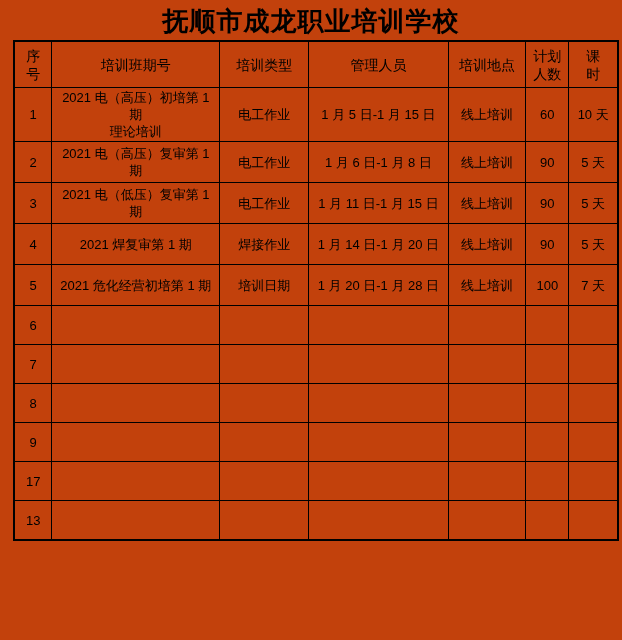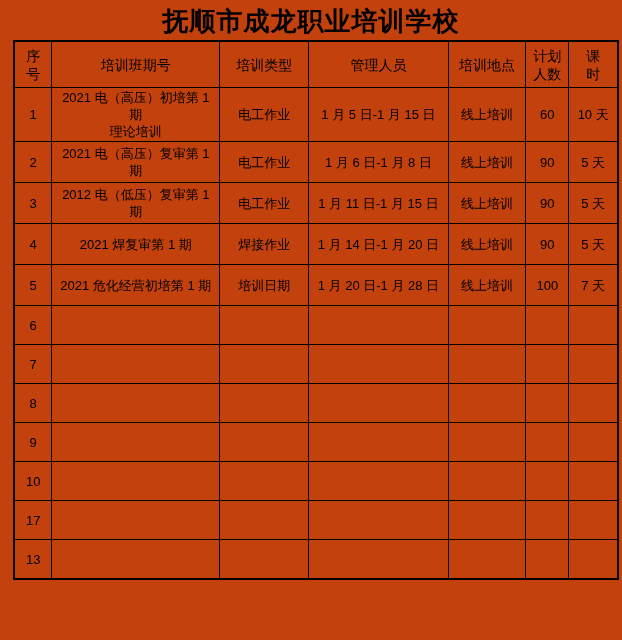--- a/index.html
+++ b/index.html
@@ -110,21 +110,21 @@
           <td>2</td>
           <td>2021 电（高压）复审第 1 期</td>
           <td>电工作业</td>
           <td>1 月 6 日-1 月 8 日</td>
           <td>线上培训</td>
           <td>90</td>
           <td>5 天</td>
         </tr>
         <tr class="data-row">
           <td>3</td>
-          <td>2012 电（低压）复审第 1 期</td>
+          <td>2021 电（低压）复审第 1 期</td>
           <td>电工作业</td>
           <td>1 月 11 日-1 月 15 日</td>
           <td>线上培训</td>
           <td>90</td>
           <td>5 天</td>
         </tr>
         <tr class="data-row">
           <td>4</td>
           <td>2021 焊复审第 1 期</td>
           <td>焊接作业</td>
@@ -172,29 +172,20 @@
         <tr class="empty-row">
           <td>9</td>
           <td></td>
           <td></td>
           <td></td>
           <td></td>
           <td></td>
           <td></td>
         </tr>
         <tr class="empty-row">
-          <td>10</td>
-          <td></td>
-          <td></td>
-          <td></td>
-          <td></td>
-          <td></td>
-          <td></td>
-        </tr>
-        <tr class="empty-row">
           <td>17</td>
           <td></td>
           <td></td>
           <td></td>
           <td></td>
           <td></td>
           <td></td>
         </tr>
         <tr class="empty-row">
           <td>13</td>

